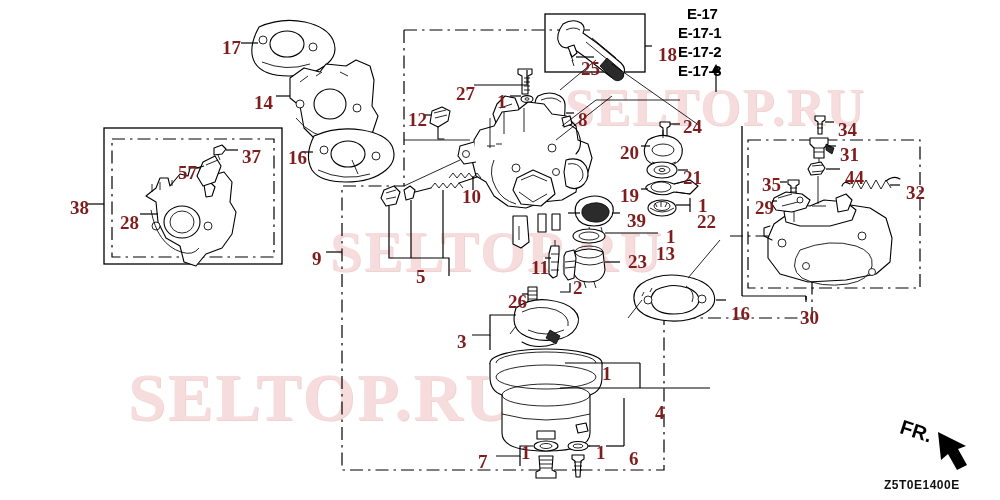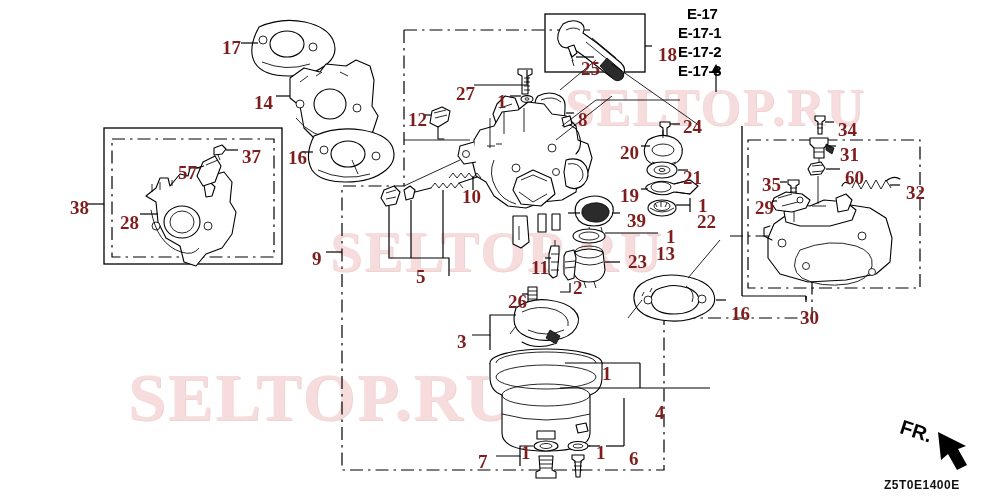--- a/index.html
+++ b/index.html
@@ -451,21 +451,21 @@
       <div class="lbl" style="left: 731px; top: 304px;">16</div>
       <div class="lbl" style="left: 602px; top: 364px;">1</div>
       <div class="lbl" style="left: 655px; top: 403px;">4</div>
       <div class="lbl" style="left: 478px; top: 452px;">7</div>
       <div class="lbl" style="left: 521px; top: 443px;">1</div>
       <div class="lbl" style="left: 596px; top: 443px;">1</div>
       <div class="lbl" style="left: 629px; top: 449px;">6</div>
       <div class="lbl" style="left: 762px; top: 175px;">35</div>
       <div class="lbl" style="left: 838px; top: 120px;">34</div>
       <div class="lbl" style="left: 840px; top: 145px;">31</div>
-      <div class="lbl" style="left: 845px; top: 168px;">60</div>
+      <div class="lbl" style="left: 845px; top: 168px;">44</div>
       <div class="lbl" style="left: 906px; top: 183px;">32</div>
       <div class="lbl" style="left: 755px; top: 198px;">29</div>
       <div class="lbl" style="left: 800px; top: 308px;">30</div>
     </div>
 
   <div class="frtxt" style="left:900px;top:420px;">FR.</div>
   <div class="code" style="left:884px;top:478px;">Z5T0E1400E</div>
 
 </div>
 

